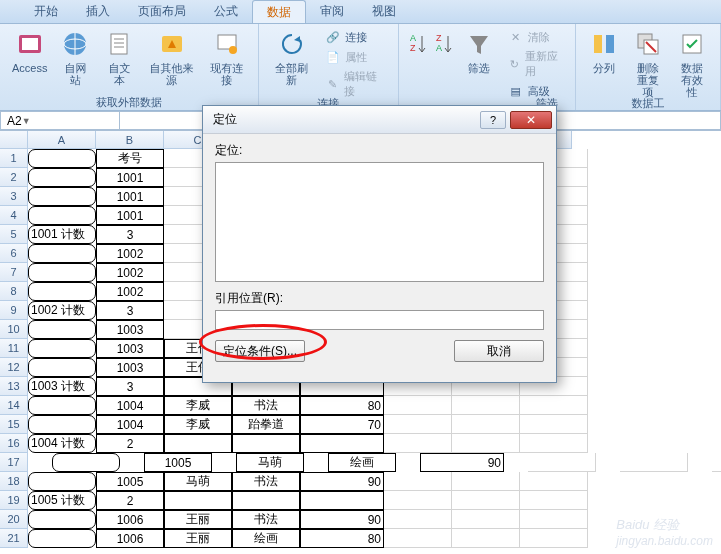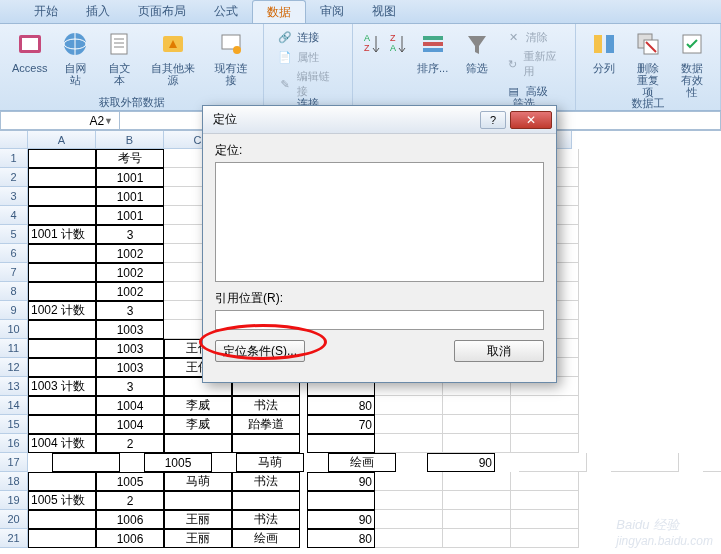--- a/index.html
+++ b/index.html
@@ -18,36 +18,36 @@
 .ribbon-btn { display: flex; flex-direction: column; align-items: center; padding: 2px 6px; cursor: pointer; }
 .ribbon-btn .icon-lg { width: 32px; height: 32px; display: flex; align-items: center; justify-content: center; }
 .ribbon-btn .lbl { font-size: 11px; color: #3b5b80; margin-top: 2px; text-align: center; line-height: 12px; }
 .ribbon-stack { display: flex; flex-direction: column; justify-content: center; padding: 2px 4px; gap: 2px; }
 .ribbon-stack-item { display: flex; align-items: center; font-size: 11px; color: #3b5b80; padding: 1px 3px; cursor: pointer; }
 .ribbon-stack-item.disabled { color: #9aa8b8; cursor: default; }
 .ribbon-stack-item .sicon { width: 16px; height: 16px; margin-right: 4px; display: inline-flex; align-items: center; justify-content: center; }
 
 
 .namebox-row { display: flex; height: 20px; border-bottom: 1px solid #a9bfd6; background: #eef4fb; }
-.namebox { width: 120px; border: 1px solid #a9bfd6; background: #fff; font-size: 12px; padding: 1px 6px; display: flex; align-items: center; justify-content: flex-end; }
+.namebox { width: 120px; border: 1px solid #a9bfd6; background: #fff; font-size: 12px; padding: 1px 6px; display: flex; align-items: center; justify-content: flex-start; }
 .namebox .dd { color: #6b6b6b; font-size: 9px; }
 .fx-area { flex: 1; border: 1px solid #a9bfd6; border-left: none; background: #fff; }
 
 
 .sheet-area { display: flex; position: relative; }
 .select-all, .col-hdr, .row-hdr { background: linear-gradient(#f4f8fd, #e0eaf6); border: 1px solid #b8cee6; border-top: none; border-left: none; font-size: 11px; color: #3b5b80; display: flex; align-items: center; justify-content: center; }
 .select-all { width: 28px; height: 18px; }
 .col-hdr { height: 18px; }
 .row-hdr { width: 28px; height: 19px; }
 .row-hdr.dotmark::before { content: "·"; position: absolute; left: -6px; color: #555; }
 .cell { height: 19px; border-right: 1px solid #d4d4d4; border-bottom: 1px solid #d4d4d4; font-size: 12px; color: #000; display: flex; align-items: center; justify-content: center; overflow: hidden; background: #fff; }
 .cell.lalign { justify-content: flex-start; padding-left: 2px; }
 .cell.ralign { justify-content: flex-end; padding-right: 2px; }
 .cell.active { border: 2px solid #000; }
-.colA { width: 68px; } .colB { width: 68px; } .colC { width: 68px; } .colD { width: 68px; } .colE { width: 68px; margin-left: 7px; }
+.colA { width: 68px; border-radius: 7px; } .colB { width: 68px; } .colC { width: 68px; } .colD { width: 68px; } .colE { width: 84px; }
 .colG { width: 68px; } .colH { width: 68px; } .colI { width: 68px; }
 .blackbox { border: 1.5px solid #000 !important; }
 
 
 .dialog { position: absolute; top: 105px; left: 202px; width: 355px; background: #f0f0f0; border: 1px solid #6b8aa8; box-shadow: 4px 4px 12px rgba(0,0,0,0.35); }
 .dlg-title { height: 28px; background: linear-gradient(#fdfdfd, #dfe7f1); display: flex; align-items: center; justify-content: space-between; padding: 0 0 0 10px; font-size: 12px; color: #000; border-bottom: 1px solid #c7cdd6; }
 .dlg-title-right { display: flex; gap: 4px; padding-right: 4px; }
 .dlg-help { width: 26px; height: 18px; background: linear-gradient(#f6f9fd,#d8e3ef); border: 1px solid #9fb0c6; border-radius: 2px; font-size: 11px; display: flex; align-items: center; justify-content: center; cursor: pointer; }
 .dlg-close { width: 42px; height: 18px; background: linear-gradient(#e47575,#c03a2e); border: 1px solid #8a2c20; border-radius: 2px; color: #fff; font-size: 12px; display: flex; align-items: center; justify-content: center; cursor: pointer; }
 .dlg-body { padding: 8px 12px 20px; }
@@ -128,20 +128,29 @@
             </svg>
           </span>
         <span class="lbl">现有连接</span>
       </div>
     </div>
     <div class="ribbon-group-label">获取外部数据</div>
   </div>
 
   <div class="ribbon-group">
     <div class="ribbon-group-items">
+      <div class="ribbon-btn">
+        <span class="icon-lg">
+            <svg width="28" height="28">
+              <path d="M14 5a9 9 0 1 0 8 5" fill="none" stroke="#2a7ab0" stroke-width="2"></path>
+              <polygon points="22,6 22,12 16,10" fill="#2a7ab0"></polygon>
+            </svg>
+          </span>
+        <span class="lbl">全部刷新</span>
+      </div>
       <div class="ribbon-stack">
         <div class="ribbon-stack-item">
             <span class="sicon">🔗</span>
             <span>连接</span>
           </div>
         <div class="ribbon-stack-item disabled">
             <span class="sicon">📄</span>
             <span>属性</span>
           </div>
         <div class="ribbon-stack-item disabled">
@@ -169,30 +178,20 @@
             <svg width="20" height="28">
               <text x="2" y="11" font-size="9" fill="#c33">Z</text>
               <text x="2" y="21" font-size="9" fill="#2a5">A</text>
               <path d="M14 6v16m-3-4l3 4 3-4" stroke="#555" fill="none"></path>
             </svg>
           </span>
       </div>
       <div class="ribbon-btn">
         <span class="icon-lg">
             <svg width="28" height="28">
-              <rect x="4" y="6" width="20" height="4" fill="#4a8"></rect>
-              <rect x="4" y="12" width="20" height="4" fill="#c55"></rect>
-              <rect x="4" y="18" width="20" height="4" fill="#5a9bd4"></rect>
-            </svg>
-          </span>
-        <span class="lbl">排序...</span>
-      </div>
-      <div class="ribbon-btn">
-        <span class="icon-lg">
-            <svg width="28" height="28">
               <polygon points="5,6 23,6 16,16 16,24 12,22 12,16" fill="#888"></polygon>
             </svg>
           </span>
         <span class="lbl">筛选</span>
       </div>
       <div class="ribbon-stack">
         <div class="ribbon-stack-item disabled">
             <span class="sicon">✕</span>
             <span>清除</span>
           </div>

